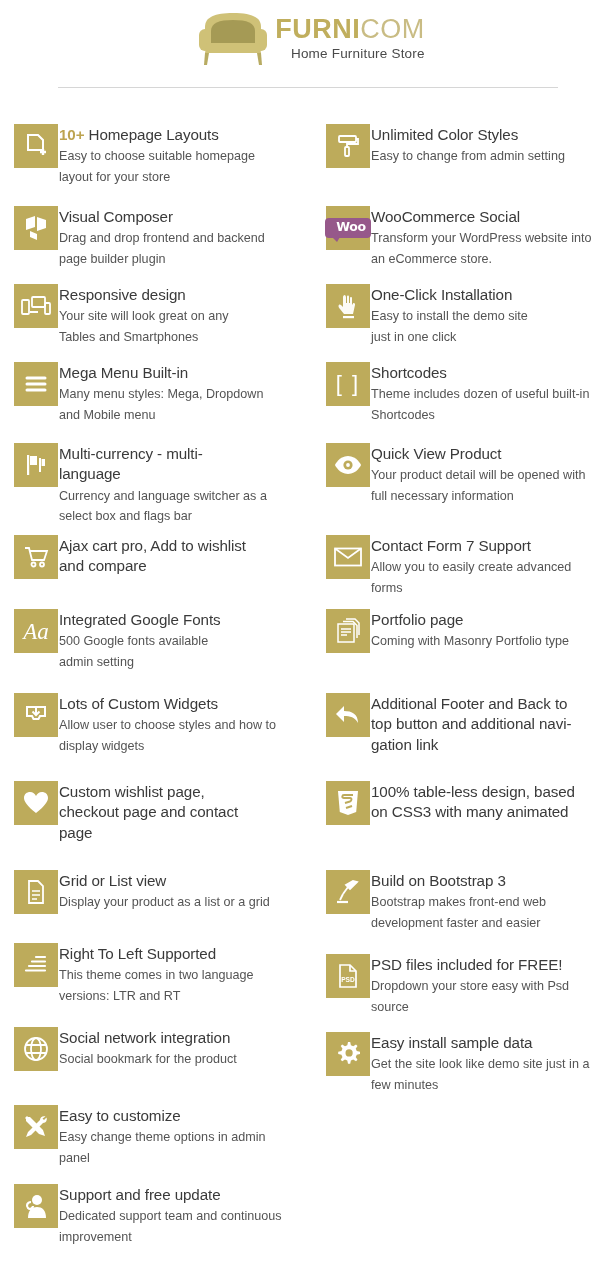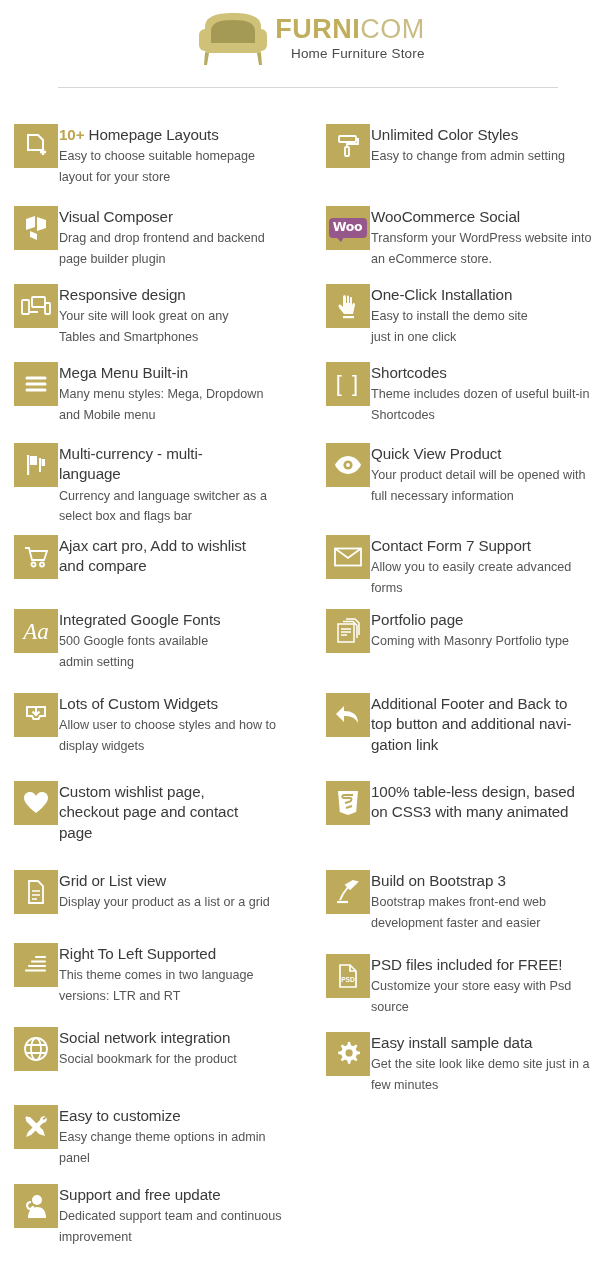--- a/index.html
+++ b/index.html
@@ -100,21 +100,21 @@
     line-height: 1.62;
     margin-top: 1px;
     white-space: pre-line;
   }
 
   
   .woo-badge {
     background: #96588a;
     color: #ffffff;
     border-radius: 4px;
-    padding: 3px 5px 5px 4px;
+    padding: 3px 5px 5px 11px;
     font-size: 12.5px;
     font-weight: bold;
     font-family: "DejaVu Sans", sans-serif;
     letter-spacing: -0.4px;
     position: relative;
     line-height: 1;
   }
   .woo-badge::after {
     content: "";
     position: absolute;
@@ -520,21 +520,21 @@
       <div class="feature" style="height:78px">
         <span class="f-icon">
           <svg width="24" height="26" viewBox="0 0 24 26" fill="none" stroke="#fff" stroke-width="1.7">
             <path d="M4 2 H14 L20 8 V24 H4 Z"></path>
             <path d="M14 2 V8 H20"></path>
             <text x="12" y="19" font-size="6.6" font-family="Liberation Sans, sans-serif" font-weight="bold" fill="#fff" stroke="none" text-anchor="middle">PSD</text>
           </svg>
         </span>
         <div class="f-body">
           <div class="f-title">PSD files included for FREE!</div>
-          <div class="f-desc">Customize your store easy with Psd
+          <div class="f-desc">Dropdown your store easy with Psd
 source</div>
         </div>
       </div>
 
 
       <div class="feature" style="height:84px">
         <span class="f-icon">
           <svg width="26" height="26" viewBox="0 0 26 26" fill="#fff">
             <path d="M13 1 L15.2 1 L15.9 4.3 A9 9 0 0 1 18.2 5.3 L21 3.5 L22.5 5 L20.7 7.8 A9 9 0 0 1 21.7 10.1 L25 10.8 L25 13 L21.7 13.7 A9 9 0 0 1 20.7 16 L22.5 18.8 L21 20.3 L18.2 18.5 A9 9 0 0 1 15.9 19.5 L15.2 22.8 L13 22.8 L12.3 19.5 A9 9 0 0 1 10 18.5 L7.2 20.3 L5.7 18.8 L7.5 16 A9 9 0 0 1 6.5 13.7 L3.2 13 L3.2 10.8 L6.5 10.1 A9 9 0 0 1 7.5 7.8 L5.7 5 L7.2 3.5 L10 5.3 A9 9 0 0 1 12.3 4.3 Z"></path>
             <circle cx="14.1" cy="11.9" r="3.6" fill="#bdab5b"></circle>

